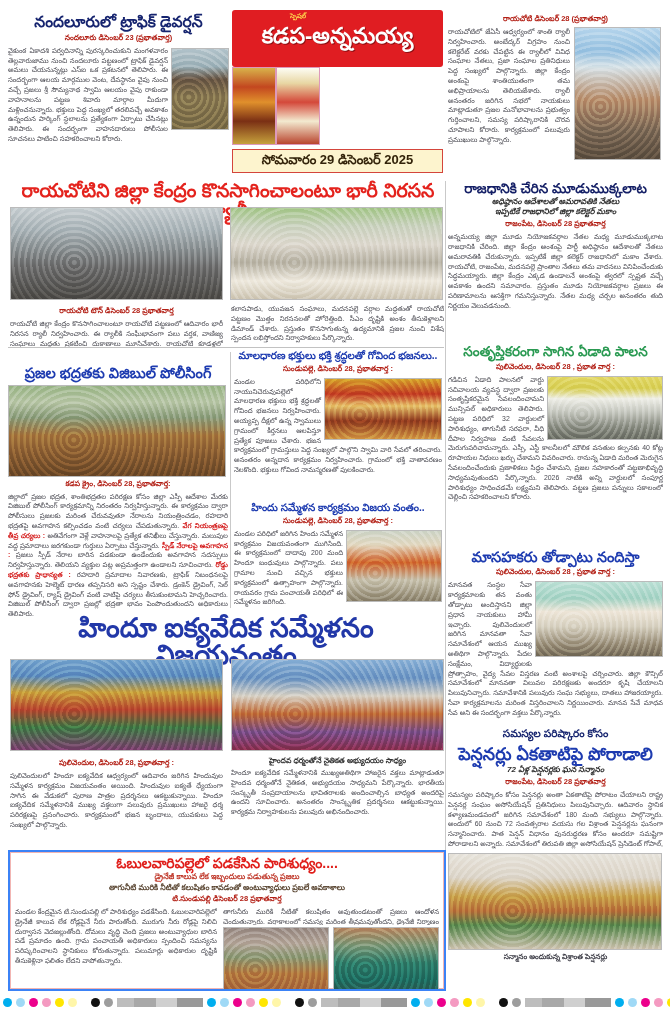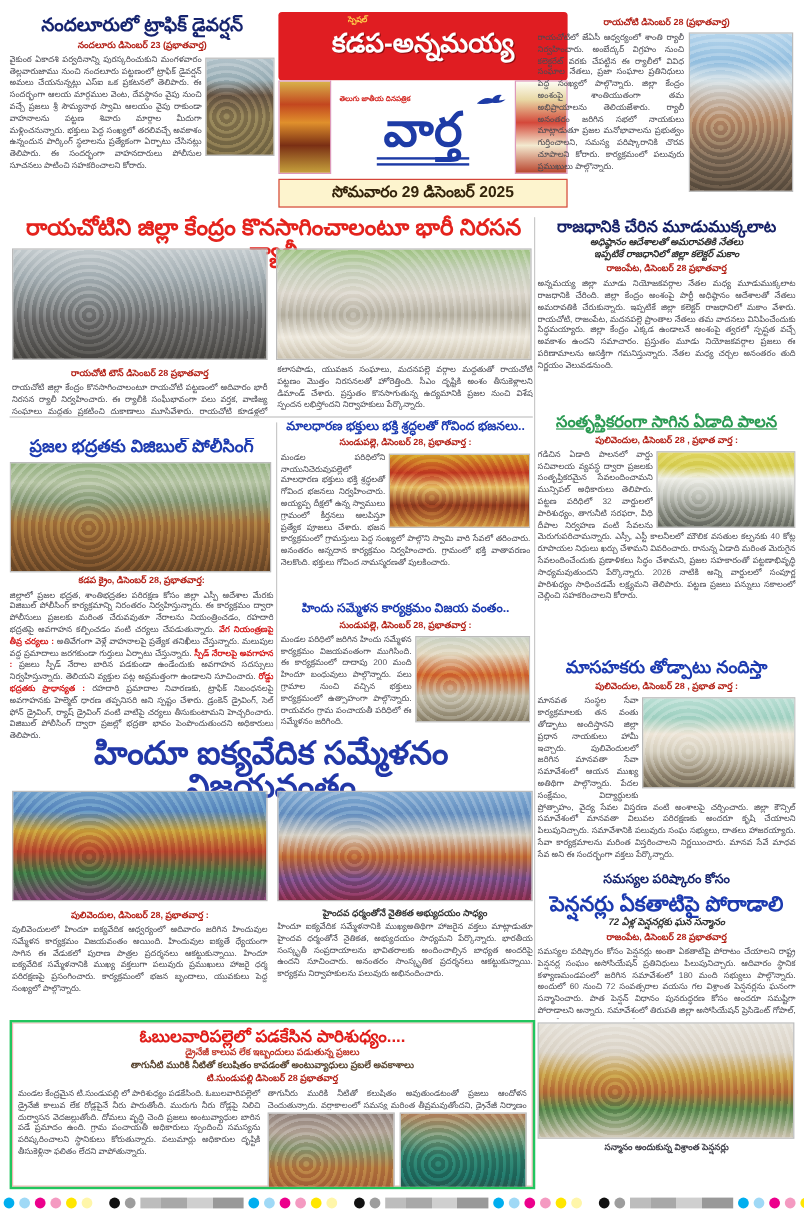--- a/index.html
+++ b/index.html
@@ -24,21 +24,21 @@
   .hline { position:absolute; height:1px; background:#c2c2c2; }
 
   
   #art-traffic { position:absolute; left:8px; top:12px; width:221px; height:165px; overflow:hidden; }
   #art-traffic .kicker { font-size:10px; font-weight:bold; color:#16246f; text-align:center; }
   #art-traffic .hl1 { font-size:15.5px; margin-top:1px; }
   #art-traffic .officer { float:right; width:58px; height:82px; margin:2px 0 2px 3px;
      background:linear-gradient(180deg,#b9c8cf 0%,#9fb3ba 22%,#6b5846 38%,#8a7a52 60%,#7c6d48 100%); }
 
   
-  #masthead { position:absolute; left:232px; top:10px; width:241px; height:166px; }
+  #masthead { position:absolute; left:232px; top:10px; width:211px; height:166px; }
   #mast-red { height:57px; background:#e01d22; border-radius:3px; position:relative;
      display:flex; align-items:center; justify-content:center; }
   #mast-red .topper { position:absolute; top:2px; left:58px; font-size:6.5px; color:#ffd84d; font-weight:bold; }
   #mast-red .title { color:#fff; font-weight:bold; font-size:22px; letter-spacing:0; text-shadow:1px 1px 0 #8c0f12; }
   #mast-mid { height:80px; display:flex; position:relative; background:#fff; }
   .mast-img { width:44px; height:78px; border:1px solid #d9b; }
   #deity { background:linear-gradient(180deg,#d8b24a 0%,#c3471f 25%,#e0902c 45%,#7a2f14 70%,#c6a13c 100%); }
   #annamayya { background:linear-gradient(180deg,#fdfdf4 0%,#e8d7a4 20%,#d4483a 45%,#f3ead0 70%,#b9452e 100%); }
   #mast-center { flex:1; display:flex; flex-direction:column; align-items:center; justify-content:center; }
   #mast-tagline { font-size:6px; color:#d42520; font-weight:bold; }
@@ -91,38 +91,38 @@
   #samm-photos { position:absolute; left:10px; top:659px; width:434px; display:flex; gap:8px; }
   #samm-photos .photo { width:213px; height:92px; }
   #samm-p1 { background:linear-gradient(180deg,#7aa7cf 0%,#5d8dc0 18%,#caa23c 36%,#b8452f 55%,#3f7a46 75%,#7c3f6e 100%); }
   #samm-p2 { background:linear-gradient(180deg,#8fb4d8 0%,#6d96c4 20%,#d8d2c6 40%,#c06a35 60%,#7a4f8a 80%,#8a2f4f 100%); }
   #samm-text { position:absolute; left:10px; top:756px; width:434px; height:90px; display:flex; gap:8px; }
   #samm-text .col { width:213px; }
   #samm-text .cap-r { font-size:7.6px; font-weight:bold; text-align:center; color:#333; margin-bottom:1px; }
 
   
   #art-sanit { position:absolute; left:8px; top:850px; width:438px; height:141px;
-     border:2px solid #22c55e; box-shadow:0 0 0 1px #f2b5b2 inset; padding:3px 5px; overflow:hidden; }
+     border:2px solid #3b82f6; box-shadow:0 0 0 1px #f2b5b2 inset; padding:3px 5px; overflow:hidden; }
   #art-sanit .hl1 { font-size:14px; color:#e01e1a; }
   #art-sanit .deck1 { font-size:7.8px; font-weight:bold; color:#c0392b; text-align:center; margin-top:1px; }
   #art-sanit .deck2 { font-size:7.8px; font-weight:bold; color:#5a4632; text-align:center; }
   #art-sanit .cols { display:flex; gap:6px; margin-top:2px; }
   #art-sanit .left { width:208px; }
   #art-sanit .right { flex:1; }
   #art-sanit .pics { display:flex; gap:4px; margin-top:2px; }
   #art-sanit .photo { width:106px; height:72px; }
   #sanit-p1 { background:linear-gradient(180deg,#9c8e88 0%,#b5a79b 22%,#8d9a76 42%,#b4793f 65%,#a4603a 100%); }
   #sanit-p2 { background:linear-gradient(180deg,#b98a64 0%,#7e9a7a 25%,#2f7d6a 50%,#1f6e62 75%,#35584e 100%); }
 
   
   #right-col { position:absolute; left:448px; top:181px; width:215px; }
   #art-capital .hl1 { font-size:13.5px; color:#141f66; }
   .deck { font-size:8px; font-weight:bold; color:#303030; text-align:center; line-height:1.3;font-style:italic; }
   #art-annual { margin-top:6px; }
-  #art-annual .hl1 { font-size:13.5px;text-decoration:underline; }
+  #art-annual .hl1 { font-size:13.5px; }
   #art-annual .photo { float:right; width:116px; height:64px; margin:1px 0 2px 3px;
      background:linear-gradient(180deg,#e3d96a 0%,#d8cf55 18%,#efefe8 35%,#caccc4 55%,#8f9288 80%,#6f7268 100%); }
   #art-human { margin-top:6px; }
   #art-human .hl1 { font-size:14.5px; }
   #art-human .photo { float:right; width:128px; height:76px; margin:1px 0 2px 3px;
      background:linear-gradient(180deg,#bfe2d8 0%,#a7d4c6 22%,#efe7da 40%,#d8d2c2 60%,#9a8f7a 85%,#7a705c 100%); }
   #art-pension { margin-top:7px; }
   #art-pension .kicker { font-size:10.5px; font-weight:bold; color:#16246f; text-align:center; }
   #art-pension .hl1 { font-size:17.5px; margin-top:2px; }
   #art-pension .photo { width:214px; height:97px; margin-top:3px;
@@ -151,29 +151,20 @@
     </div>
   </div>
 
   <div id="masthead">
     <div id="mast-red">
       <span class="topper">స్పెషల్</span>
       <span class="title">కడప-అన్నమయ్య</span>
     </div>
     <div id="mast-mid">
       <div class="mast-img" id="deity"></div>
-      <div id="mast-center">
-        <div style="display:flex;align-items:center;gap:2px;">
-          <span id="mast-tagline">తెలుగు జాతీయ దినపత్రిక</span>
-          <svg id="dove" viewBox="0 0 40 18">
-            <path d="M2 14 Q12 4 22 8 Q26 2 34 3 Q30 7 31 10 L39 9 Q32 15 22 13 Q12 16 2 14 Z" fill="#1d3ba6"></path>
-          </svg>
-        </div>
-        <div id="varta">వార్త</div>
-      </div>
       <div class="mast-img" id="annamayya"></div>
     </div>
     <div id="date-bar">సోమవారం 29 డిసెంబర్ 2025</div>
   </div>
 
   <div id="art-jac">
     <div class="dateline">రాయచోటి డిసెంబర్ 28 (ప్రభాతవార్త)</div>
     <div class="cols">
       <div class="txt body-txt" style="height:133px;">రాయచోటిలో జేఏసీ ఆధ్వర్యంలో శాంతి ర్యాలీ నిర్వహించారు. అంబేద్కర్ విగ్రహం నుంచి కలెక్టరేట్ వరకు చేపట్టిన ఈ ర్యాలీలో వివిధ సంఘాల నేతలు, ప్రజా సంఘాల ప్రతినిధులు పెద్ద సంఖ్యలో పాల్గొన్నారు. జిల్లా కేంద్రం అంశంపై శాంతియుతంగా తమ అభిప్రాయాలను తెలియజేశారు. ర్యాలీ అనంతరం జరిగిన సభలో నాయకులు మాట్లాడుతూ ప్రజల మనోభావాలను ప్రభుత్వం గుర్తించాలని, సమస్య పరిష్కారానికి చొరవ చూపాలని కోరారు. కార్యక్రమంలో పలువురు ప్రముఖులు పాల్గొన్నారు.</div>
       <div class="photo"></div>

